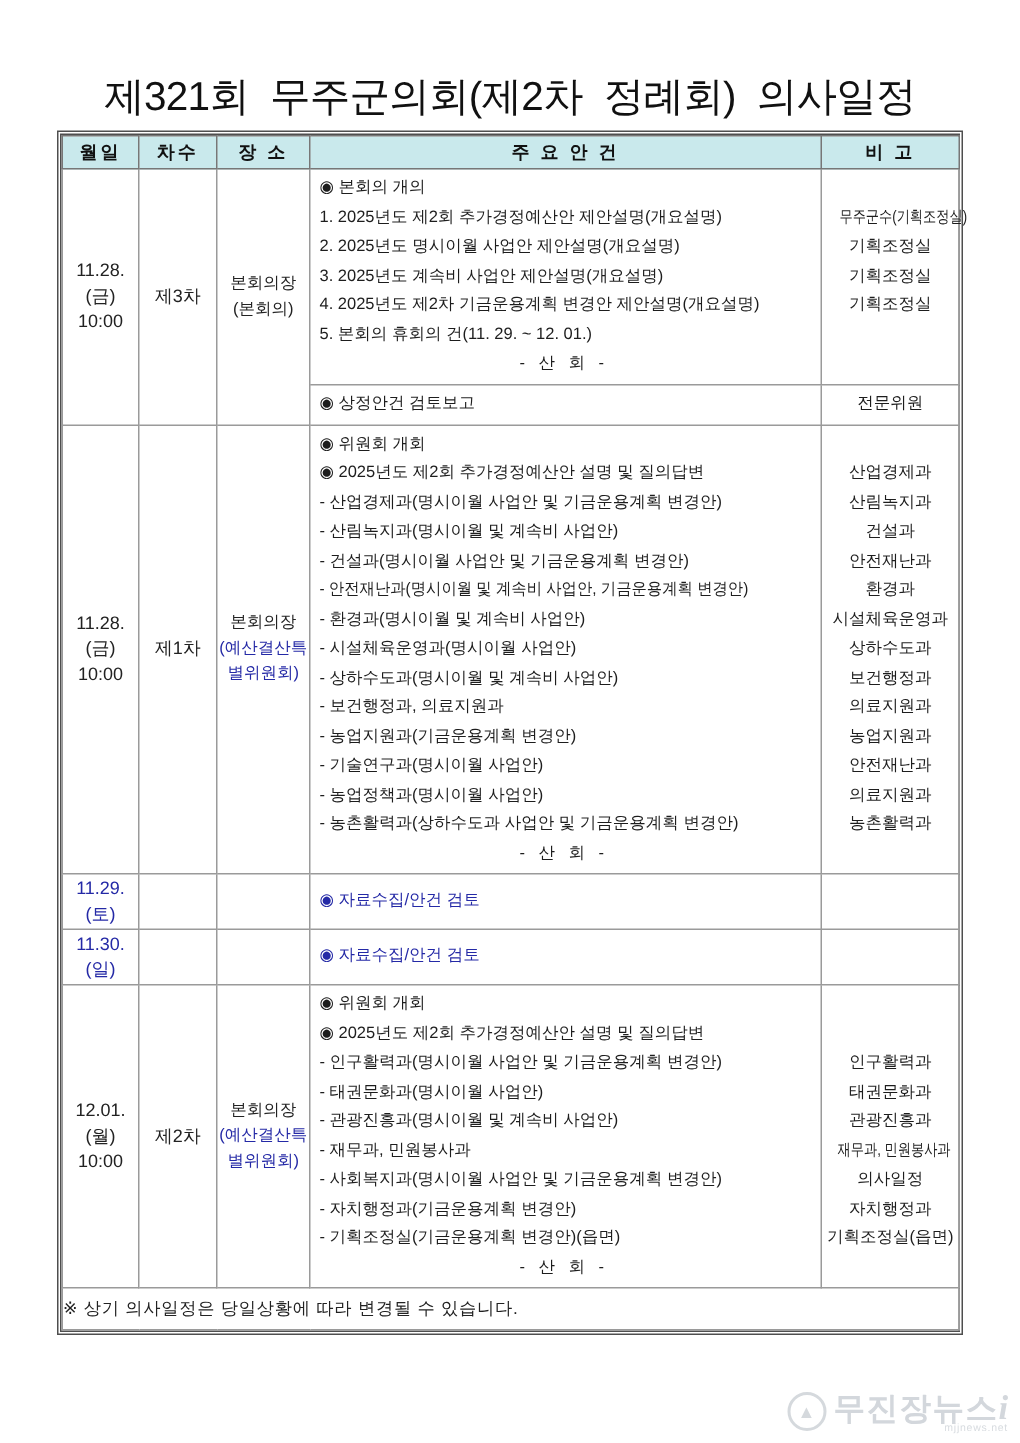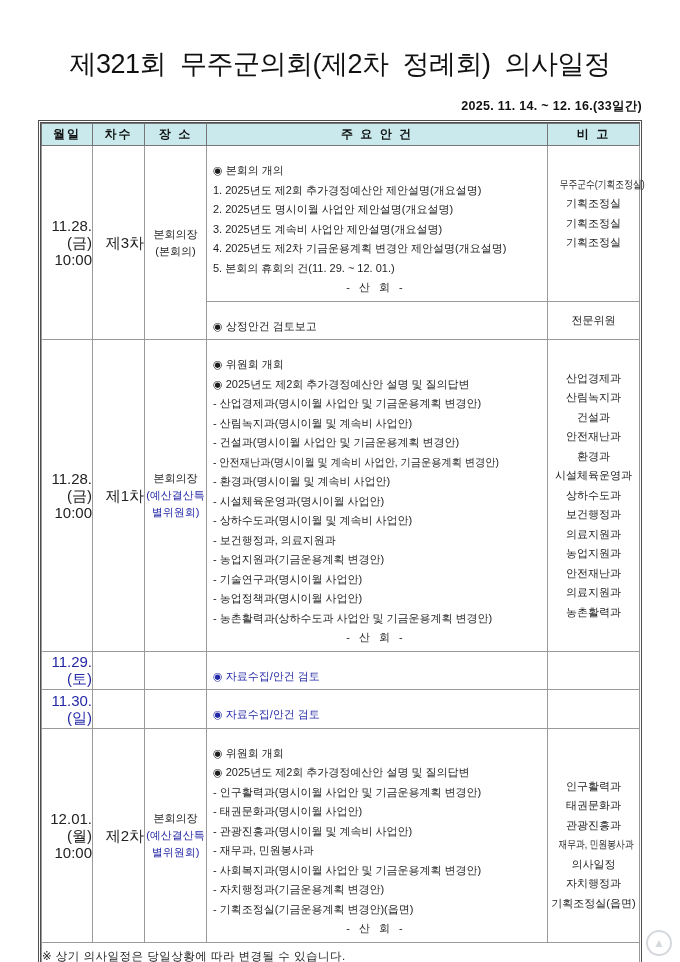--- a/index.html
+++ b/index.html
@@ -49,23 +49,23 @@
   td, th { border:1px solid #9a9a9a; vertical-align:middle; }
   thead th {
     background:#c9e9ec;
     height:22px;
     font-size:12px;
     font-weight:bold;
     letter-spacing:2px;
     color:#111;
     border-color:#777;
   }
-  .date-cell, .session-cell { text-align:right; font-size:15px; line-height:17px; color:#222; }
+  .date-cell, .session-cell { text-align:center; font-size:12px; line-height:17px; color:#222; }
   .place-cell { text-align:center; font-size:11px; line-height:17px; color:#222; }
-  .agenda-cell { padding:15px 2px 3px 0; }
+  .agenda-cell { padding:3px 2px 3px 0; }
   .remarks-cell { padding:3px 1px; text-align:center; }
   .line { height:19.5px; line-height:19.5px; white-space:nowrap; overflow:visible; }
   .agenda-cell .line { padding-left:6px; text-align:left; }
   .agenda-cell .line.ac { padding-left:0; text-align:center; letter-spacing:3px; }
   .remarks-cell .line { text-align:center; }
   .blue { color:#2429a6; }
   .sqa { display:inline-block; transform:scaleX(0.93); transform-origin:left center; }
   .sqb { display:inline-block; transform:scaleX(0.80); transform-origin:center center; }
   tr.short-row td { height:37px; }
   tr.sub-row td { height:27px; }
@@ -103,21 +103,20 @@
 </head>
 <body>
 
 <div class="doc">
 
   <div class="title">
     <span class="b">제321회 무주군의회</span><span class="n">(제2차 정례회)</span>
     <span class="b">의사일정</span>
   </div>
 
-  <div class="subtitle">2025. 11. 14. ~ 12. 16.(33일간)</div>
 
   <div class="table-wrap">
     <table>
       <colgroup>
         <col style="width:51px">
           <col style="width:52px">
           <col style="width:62px">
           <col style="width:341px">
           <col style="width:92px">
       </colgroup>
@@ -265,15 +264,21 @@
           </tr>
           <tr class="footer-row">
             <td colspan="5">※ 상기 의사일정은 당일상황에 따라 변경될 수 있습니다.</td>
           </tr>
         </tbody>
     </table>
   </div>
 
   <div class="watermark">
     <span class="wm-circle">▲</span>
+    <span class="wm-col">
+      <span>
+        <span class="wm-text">무진장뉴스</span><span class="wm-i">i</span>
+      </span>
+      <span class="wm-domain">mjjnews.net</span>
+    </span>
   </div>
 
 </div>
 
 </body></html>

